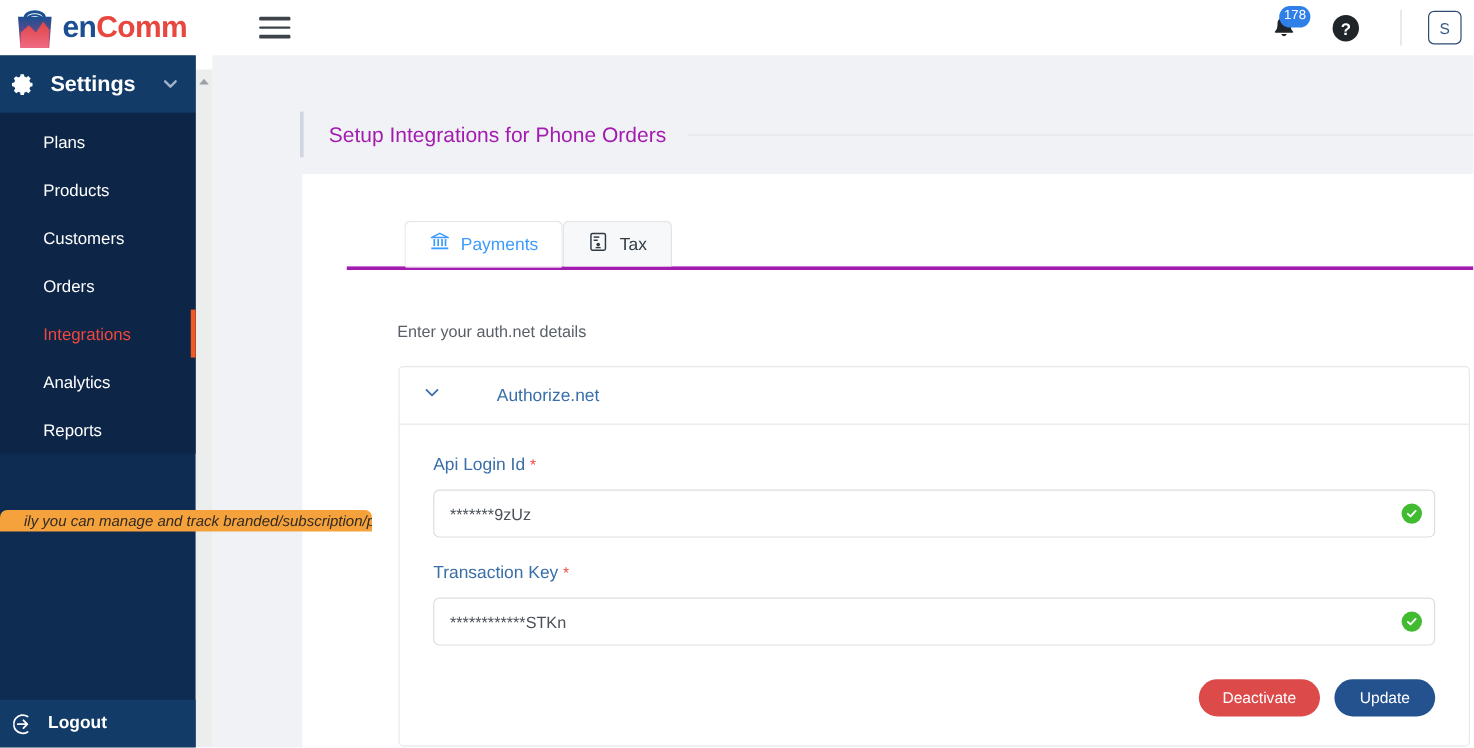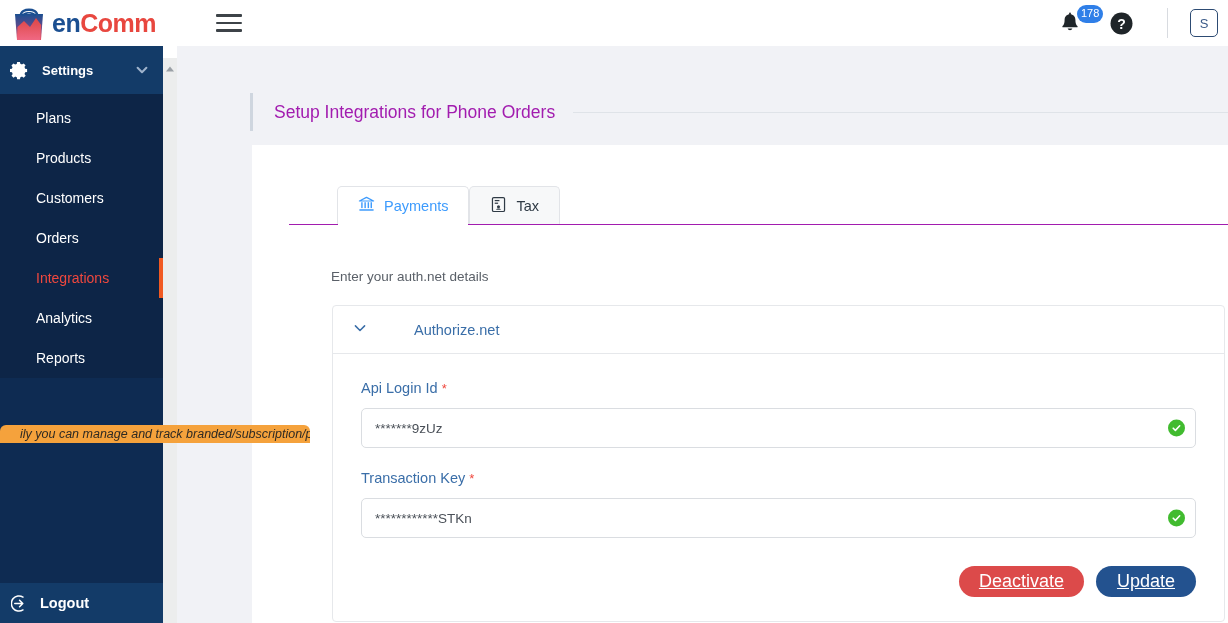--- a/index.html
+++ b/index.html
@@ -48,21 +48,21 @@
     margin-left: auto; display: flex; align-items: center;
     height: 46px; padding-right: 10px;
   }
   .bell-wrap { position: relative; width: 34px; height: 34px;
     display:flex; align-items:center; justify-content:center; cursor:pointer; }
   .badge {
     position: absolute; top: -1px; left: 13px;
     background: #2f7fe8; color: #fff;
     font-size: 11px; line-height: 1;
     padding: 3px 4px 4px 4px; border-radius: 10px;
-    min-width: 22px; text-align: center; font-weight: 500; margin-left: 11px;
+    min-width: 22px; text-align: center; font-weight: 500;
   }
   .help-wrap { width: 40px; height: 34px; display:flex; align-items:center;
     justify-content:center; margin-left: 14px; cursor: pointer; }
   .hdr-divider { width: 1px; height: 30px; background: #d8dbe0; margin: 0 22px 0 26px; }
   .avatar-btn {
     width: 28px; height: 28px; border: 1px solid #2d4b73;
     border-radius: 5px; color: #3a5a88; font-size: 13px;
     display: flex; align-items: center; justify-content: center;
     cursor: pointer; background: #fff;
   }
@@ -77,21 +77,21 @@
   }
   .nav-top { background: #133b68; }
   .nav-group {
     height: 48px; display: flex; align-items: center;
     padding: 0 14px 0 0; cursor: pointer; position: relative;
   }
   .nav-ico {
     width: 34px; display:flex; align-items:center; justify-content:center;
     flex: 0 0 34px; margin-left: 2px;
   }
-  .nav-group-label { font-size: 13px; font-weight: bold; flex: 1; margin-left: 6px; }
+  .nav-group-label { font-size: 18px; font-weight: bold; flex: 1; margin-left: 6px; }
   .nav-group.active .nav-group-label { color: #f0483e; }
   .chev { width: 14px; height: 14px; flex: 0 0 14px; }
 
   .nav-sub { background: #0d2547; padding-top: 4px; }
   .nav-item {
     height: 40px; display: flex; align-items: center;
     padding-left: 36px; font-size: 14px; cursor: pointer;
     position: relative; color: #ffffff;
   }
   .nav-item.active { color: #f0483e; }
@@ -141,21 +141,21 @@
   .panel {
     position: absolute; top: 99px; left: 75px;
     width: 976px; min-height: 478px;
     background: #ffffff;
   }
 
   
   .tabs {
     display: flex; align-items: flex-end;
     margin: 42px 0 0 37px; height: 38px;
-    border-bottom: 1px solid #a21caf; width: 939px; padding-left: 48px;
+    border-bottom: 3px solid #a21caf; width: 939px; padding-left: 48px;
   }
   .tab {
     display: flex; align-items: center; gap: 9px;
     height: 38px; padding: 0 20px;
     border: 1px solid #e2e4e8; border-bottom: none;
     border-radius: 5px 5px 0 0; font-size: 14.5px;
     cursor: pointer; position: relative;
   }
   .tab.active {
     background: #ffffff; color: #3d9bfd; z-index: 2;
@@ -210,23 +210,22 @@
     justify-content: center;
   }
   .btn-row {
     display: flex; justify-content: flex-end; gap: 12px;
     margin-top: 28px;
   }
   .btn {
     border: none; border-radius: 18px;
     height: 31px; padding: 0 20px;
     font-family: "Liberation Sans", sans-serif;
-    font-size: 18px; color: #fff; cursor: pointer;
+    font-size: 13px; color: #fff; cursor: pointer;
     line-height: 31px;
-    text-decoration: underline;
   }
   .btn-danger { background: #dc4a4a; }
   .btn-primary { background: #23528f; padding: 0 21px; }
 
   
   .toast {
     position: absolute; left: 0; bottom: 0;
     width: 310px; height: 18px;
     background: #f5a23c;
     border-radius: 6px 6px 0 0;

